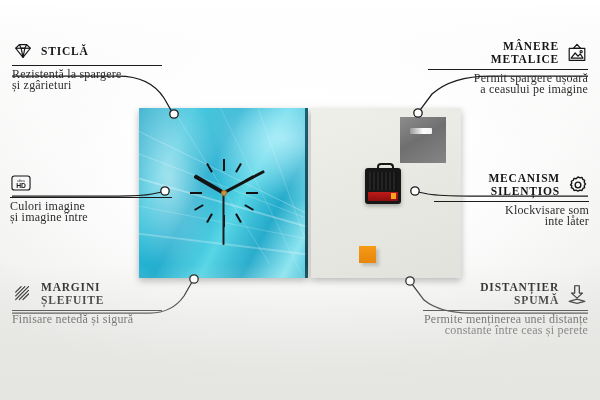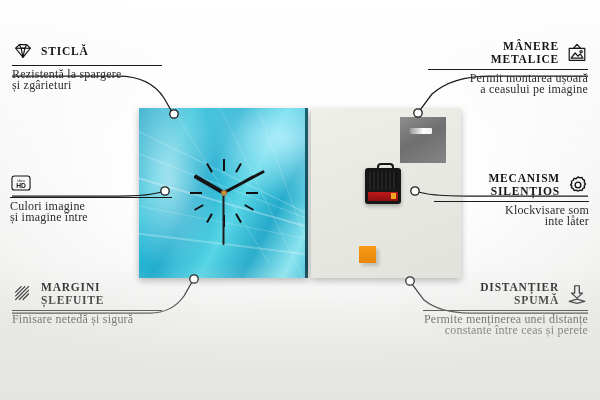--- a/index.html
+++ b/index.html
@@ -271,21 +271,21 @@
           <rect x="3.5" y="7" width="17" height="13"></rect>
               <path d="M12 2.5 L8 7 H16 Z"></path>
           <path d="M5.5 17.5 L10 12 L13 15.5 L15.5 13 L18.5 17.5 Z" fill="none"></path>
           <circle cx="16.5" cy="10.5" r="1.2"></circle>
         </g>
           </svg>
       </span>
     </div>
     <div class="rule"></div>
     <div class="sub">
-      <span>Permit montarea ușoară</span>
+      <span>Permit spargere ușoară</span>
       <span class="l2">a ceasului pe imagine</span>
     </div>
   </div>
 
   <div class="callout ta-r" style="right:11px;top:172px;width:155px;">
     <div class="head r">
       <span class="title">
         <span>MECANISM</span>
         <span class="l2">SILENȚIOS</span>
       </span>

